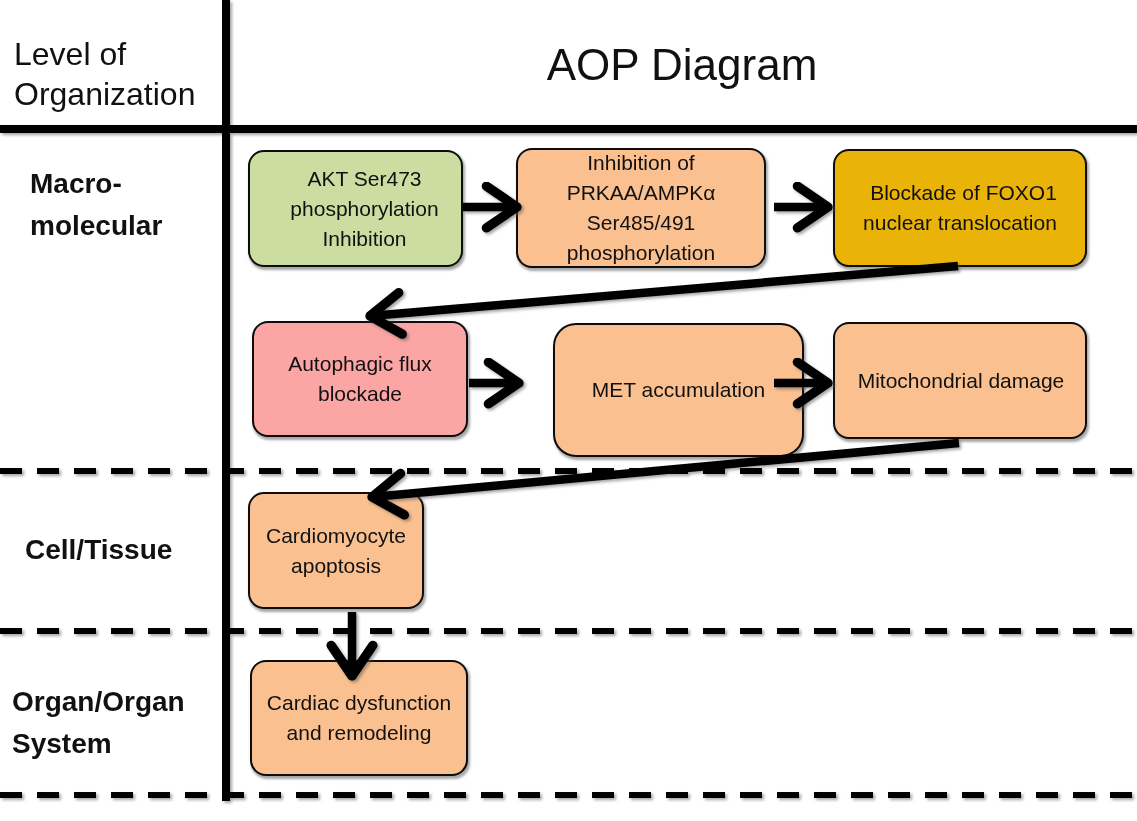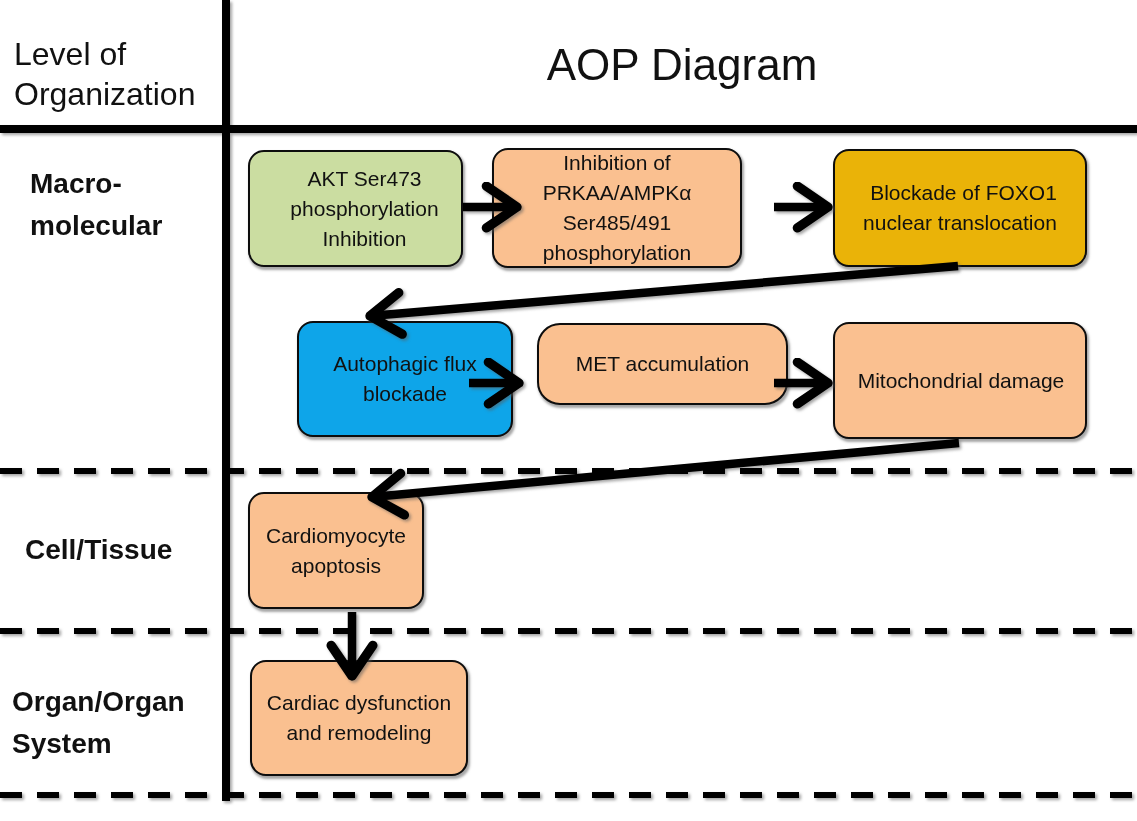--- a/index.html
+++ b/index.html
@@ -41,24 +41,24 @@
     border-radius:16px;
     display:flex;align-items:center;justify-content:center;
     text-align:center;
     white-space:pre-line;
     font-size:21px;line-height:30px;
     padding:2px 6px;
     box-shadow:1.5px 2.5px 2.5px rgba(0,0,0,0.35);
     color:#111;
   }
   #node-akt       {left:248px;top:150px;width:215px;height:117px;}
-  #node-ampk      {left:492px;top:148px;width:250px;height:120px;}
+  #node-ampk      {left:516px;top:148px;width:250px;height:120px;}
   #node-foxo1     {left:833px;top:149px;width:254px;height:118px;}
   #node-autophagy {left:252px;top:321px;width:216px;height:116px;}
-  #node-met       {left:537px;top:323px;width:251px;height:82px;border-radius:23px;}
+  #node-met       {left:553px;top:323px;width:251px;height:134px;border-radius:23px;}
   #node-mito      {left:833px;top:322px;width:254px;height:117px;padding-left:8px;}
   #node-apoptosis {left:248px;top:492px;width:176px;height:117px;}
   #node-cardiac   {left:250px;top:660px;width:218px;height:116px;}
   #overlay{
     position:absolute;left:0;top:0;
     pointer-events:none;
     filter:drop-shadow(2px 2.5px 1.5px rgba(90,90,90,0.55));
     z-index:5;
   }
 </style>
@@ -79,21 +79,21 @@
 
   <div id="node-akt" class="node" style="background: rgb(203, 221, 161); padding-left: 24px;">AKT Ser473
 phosphorylation
 Inhibition</div>
   <div id="node-ampk" class="node" style="background: rgb(250, 192, 144);">Inhibition of
 PRKAA/AMPKα
 Ser485/491
 phosphorylation</div>
   <div id="node-foxo1" class="node" style="background: #eab308; text-align: right;">Blockade of FOXO1
 nuclear translocation</div>
-  <div id="node-autophagy" class="node" style="background: #0ea5e9; margin-left: 45px;">Autophagic flux
+  <div id="node-autophagy" class="node" style="background: #fca5a5;">Autophagic flux
 blockade</div>
   <div id="node-met" class="node" style="background: rgb(250, 192, 144);">MET accumulation</div>
   <div id="node-mito" class="node" style="background: rgb(250, 192, 144);">Mitochondrial damage</div>
   <div id="node-apoptosis" class="node" style="background: rgb(250, 192, 144);">Cardiomyocyte
 apoptosis</div>
   <div id="node-cardiac" class="node" style="background: rgb(250, 192, 144);">Cardiac dysfunction
 and remodeling</div>
 
   <svg id="overlay" width="1137" height="821" viewBox="0 0 1137 821">
     <defs>

